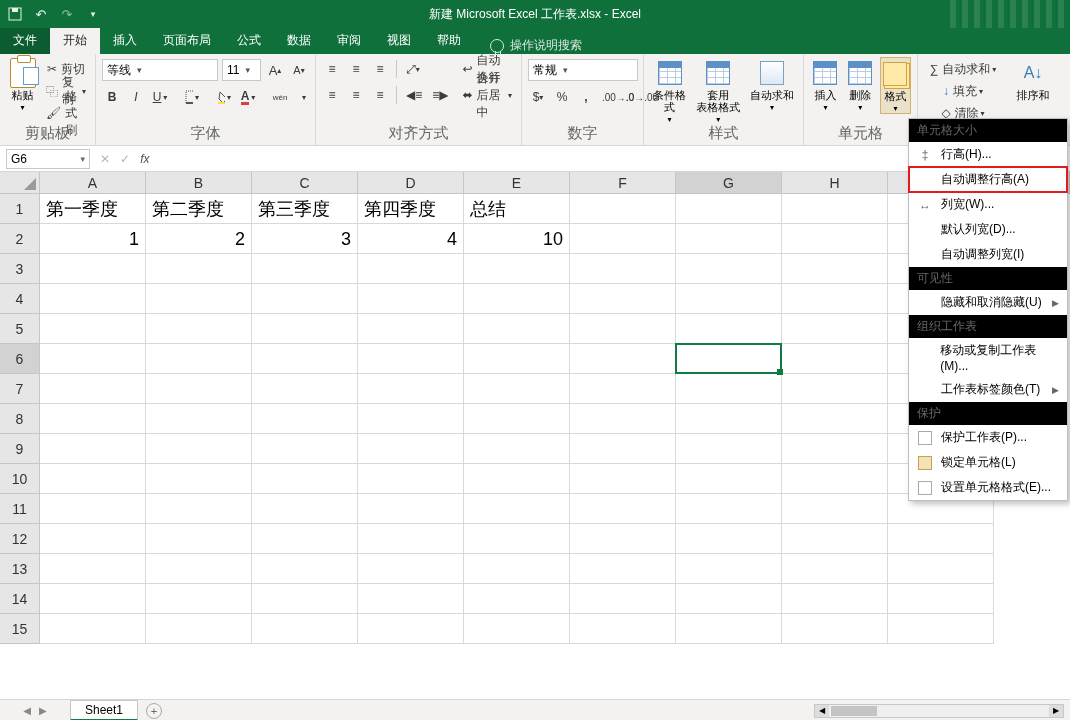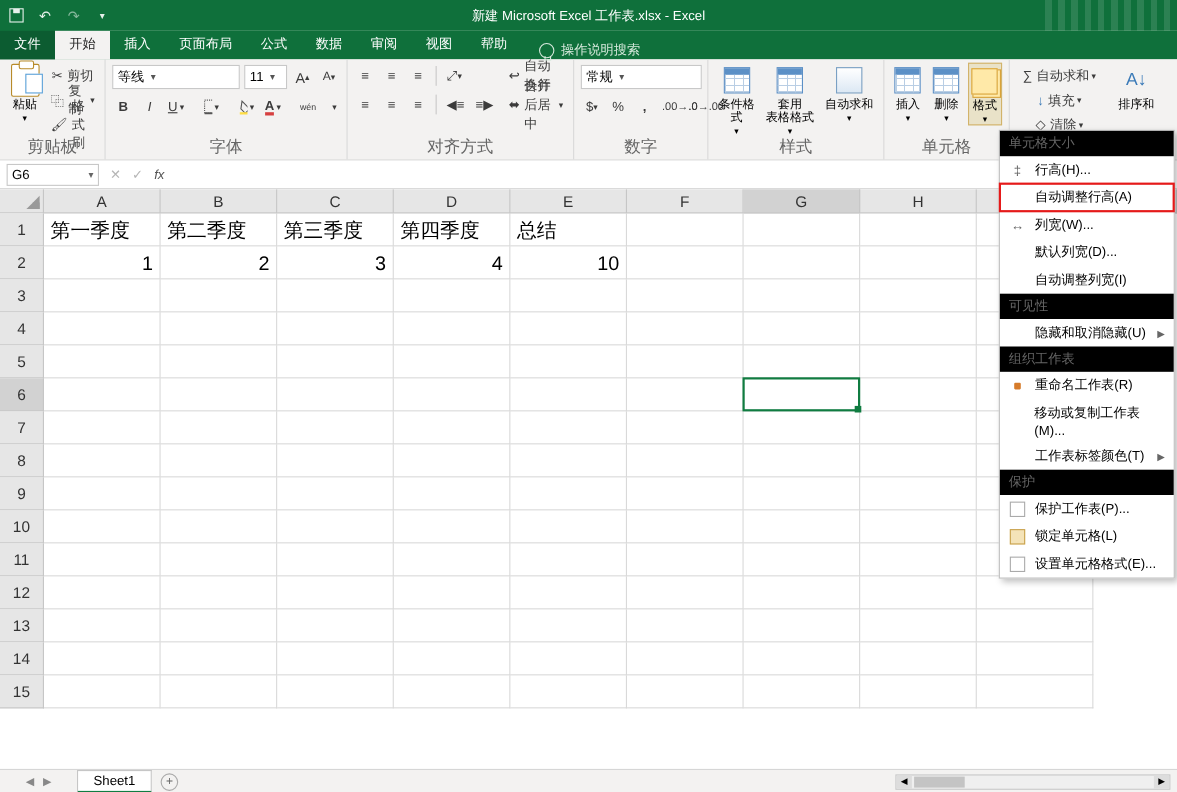--- a/index.html
+++ b/index.html
@@ -623,26 +623,20 @@
       <span>自动调整列宽(I)</span>
     </div>
   <div class="menu-section">可见性</div>
   <div class="menu-item">
       <span class="menu-ico"></span>
       <span>隐藏和取消隐藏(U)</span>
       <span class="menu-arrow">▶</span>
     </div>
   <div class="menu-section">组织工作表</div>
   <div class="menu-item">
-      <span class="menu-ico">
-        <span class="menu-dot"></span>
-      </span>
-      <span>重命名工作表(R)</span>
-    </div>
-  <div class="menu-item">
       <span class="menu-ico"></span>
       <span>移动或复制工作表(M)...</span>
     </div>
   <div class="menu-item">
       <span class="menu-ico"></span>
       <span>工作表标签颜色(T)</span>
       <span class="menu-arrow">▶</span>
     </div>
   <div class="menu-section">保护</div>
   <div class="menu-item">

